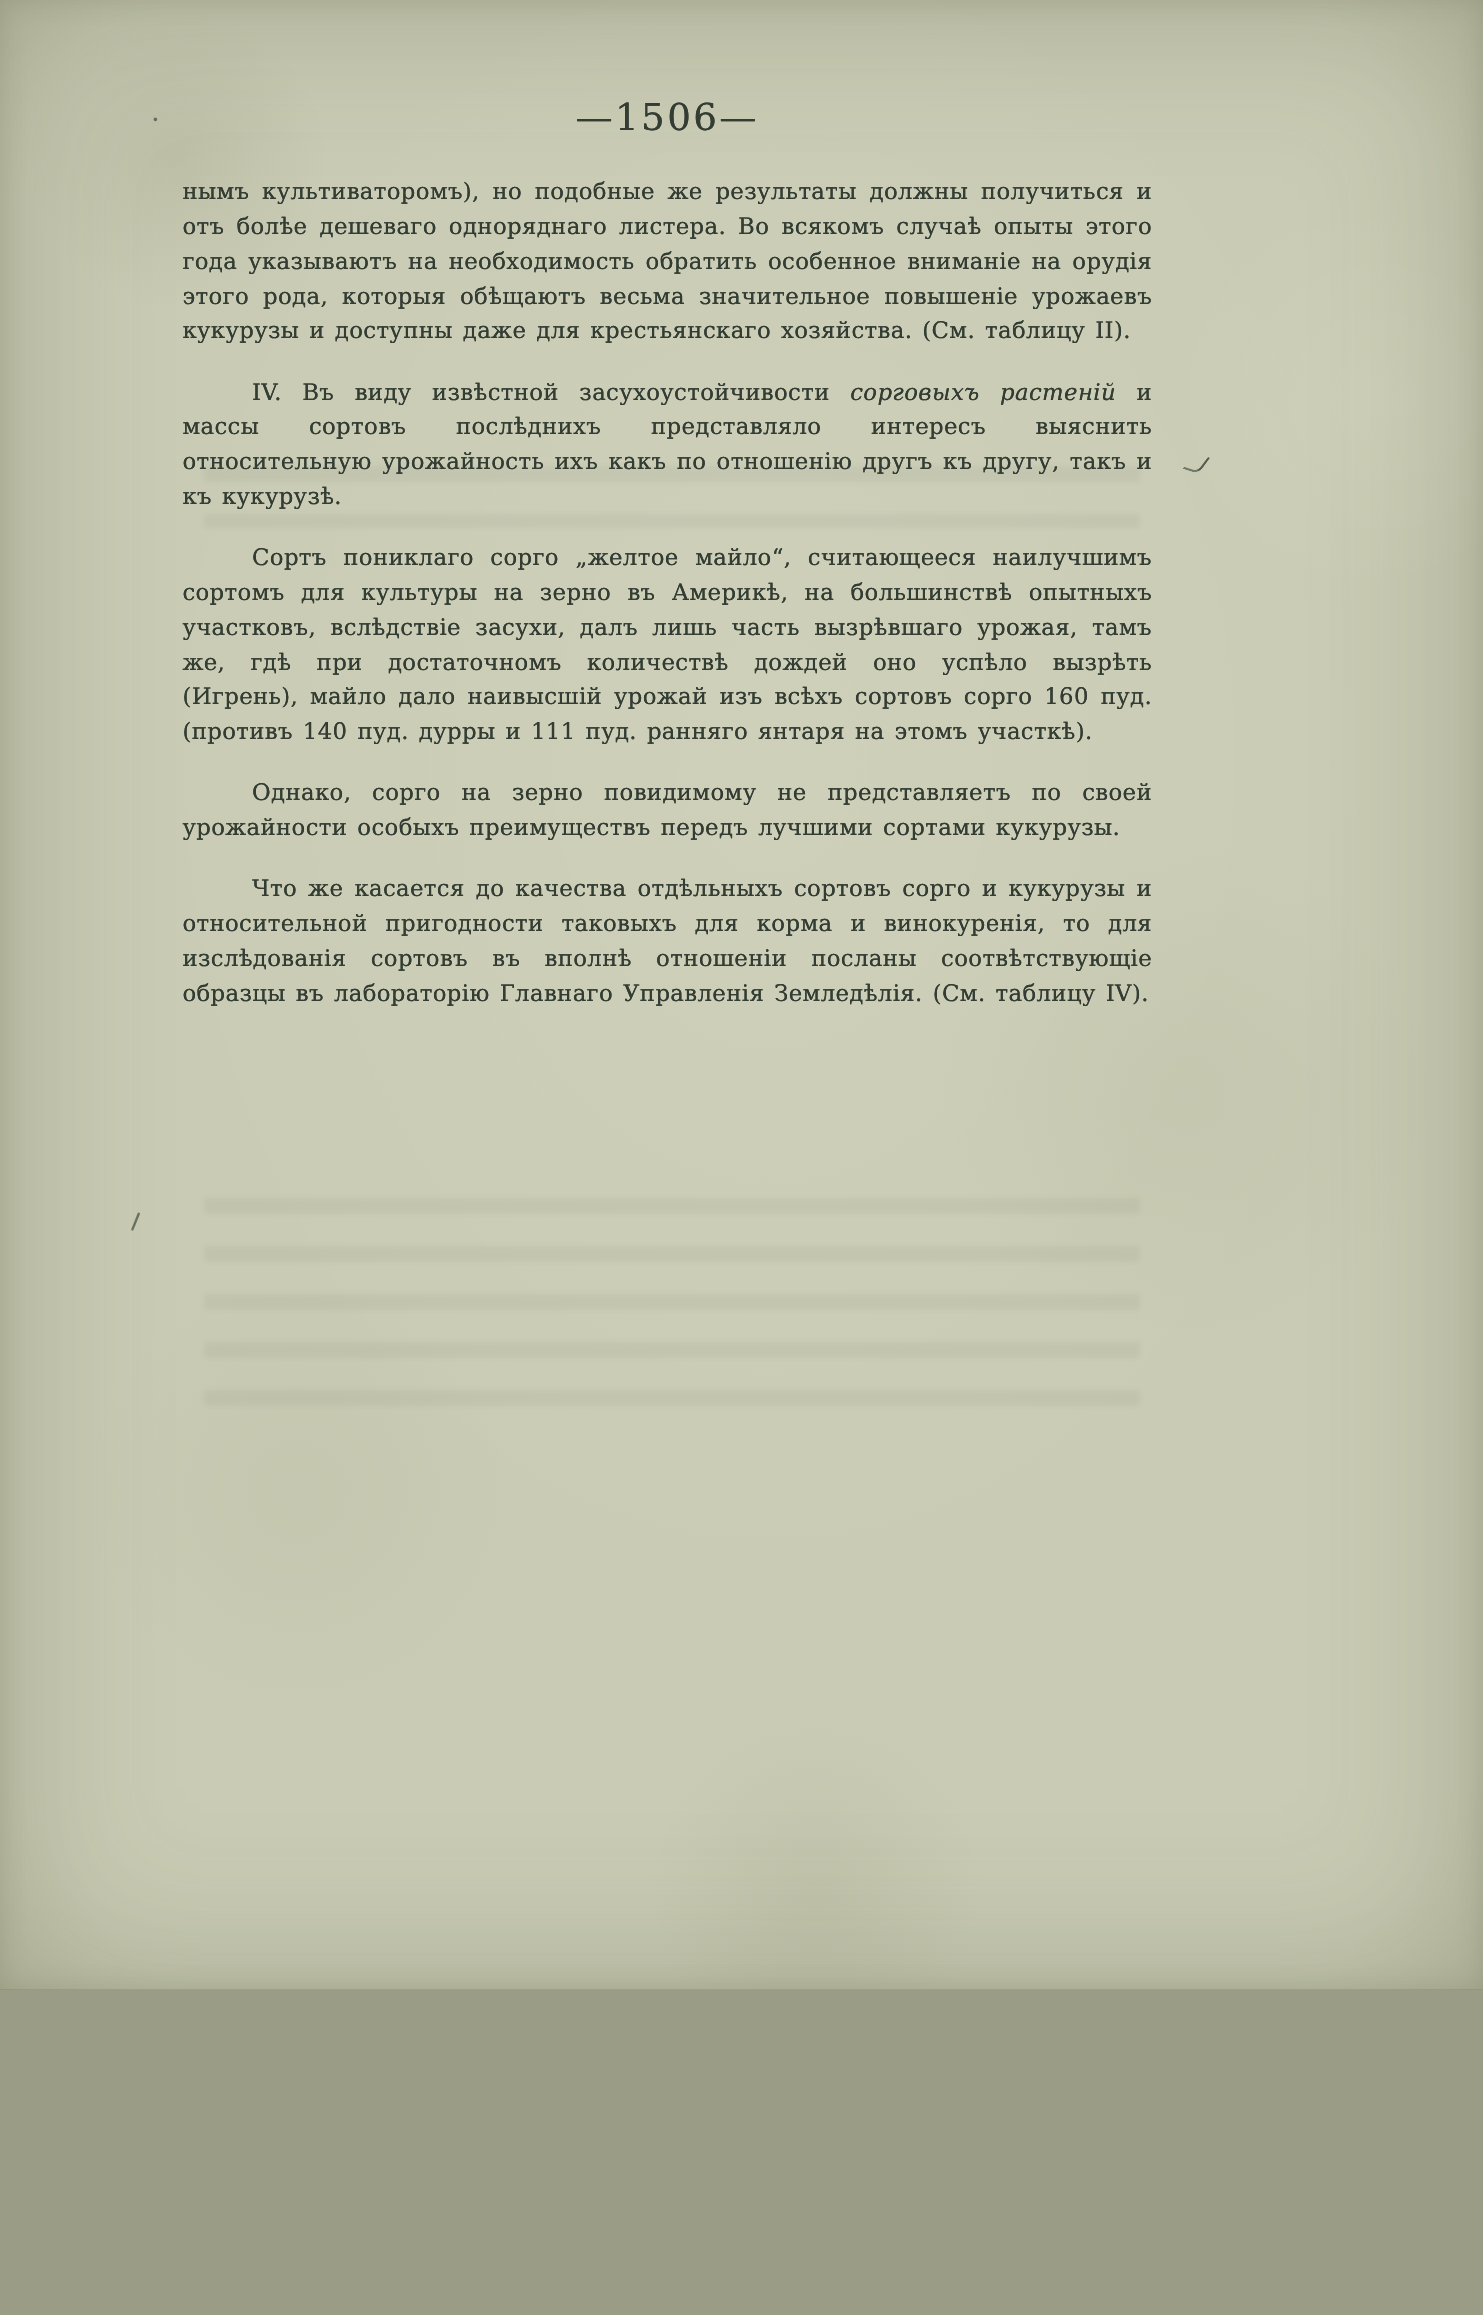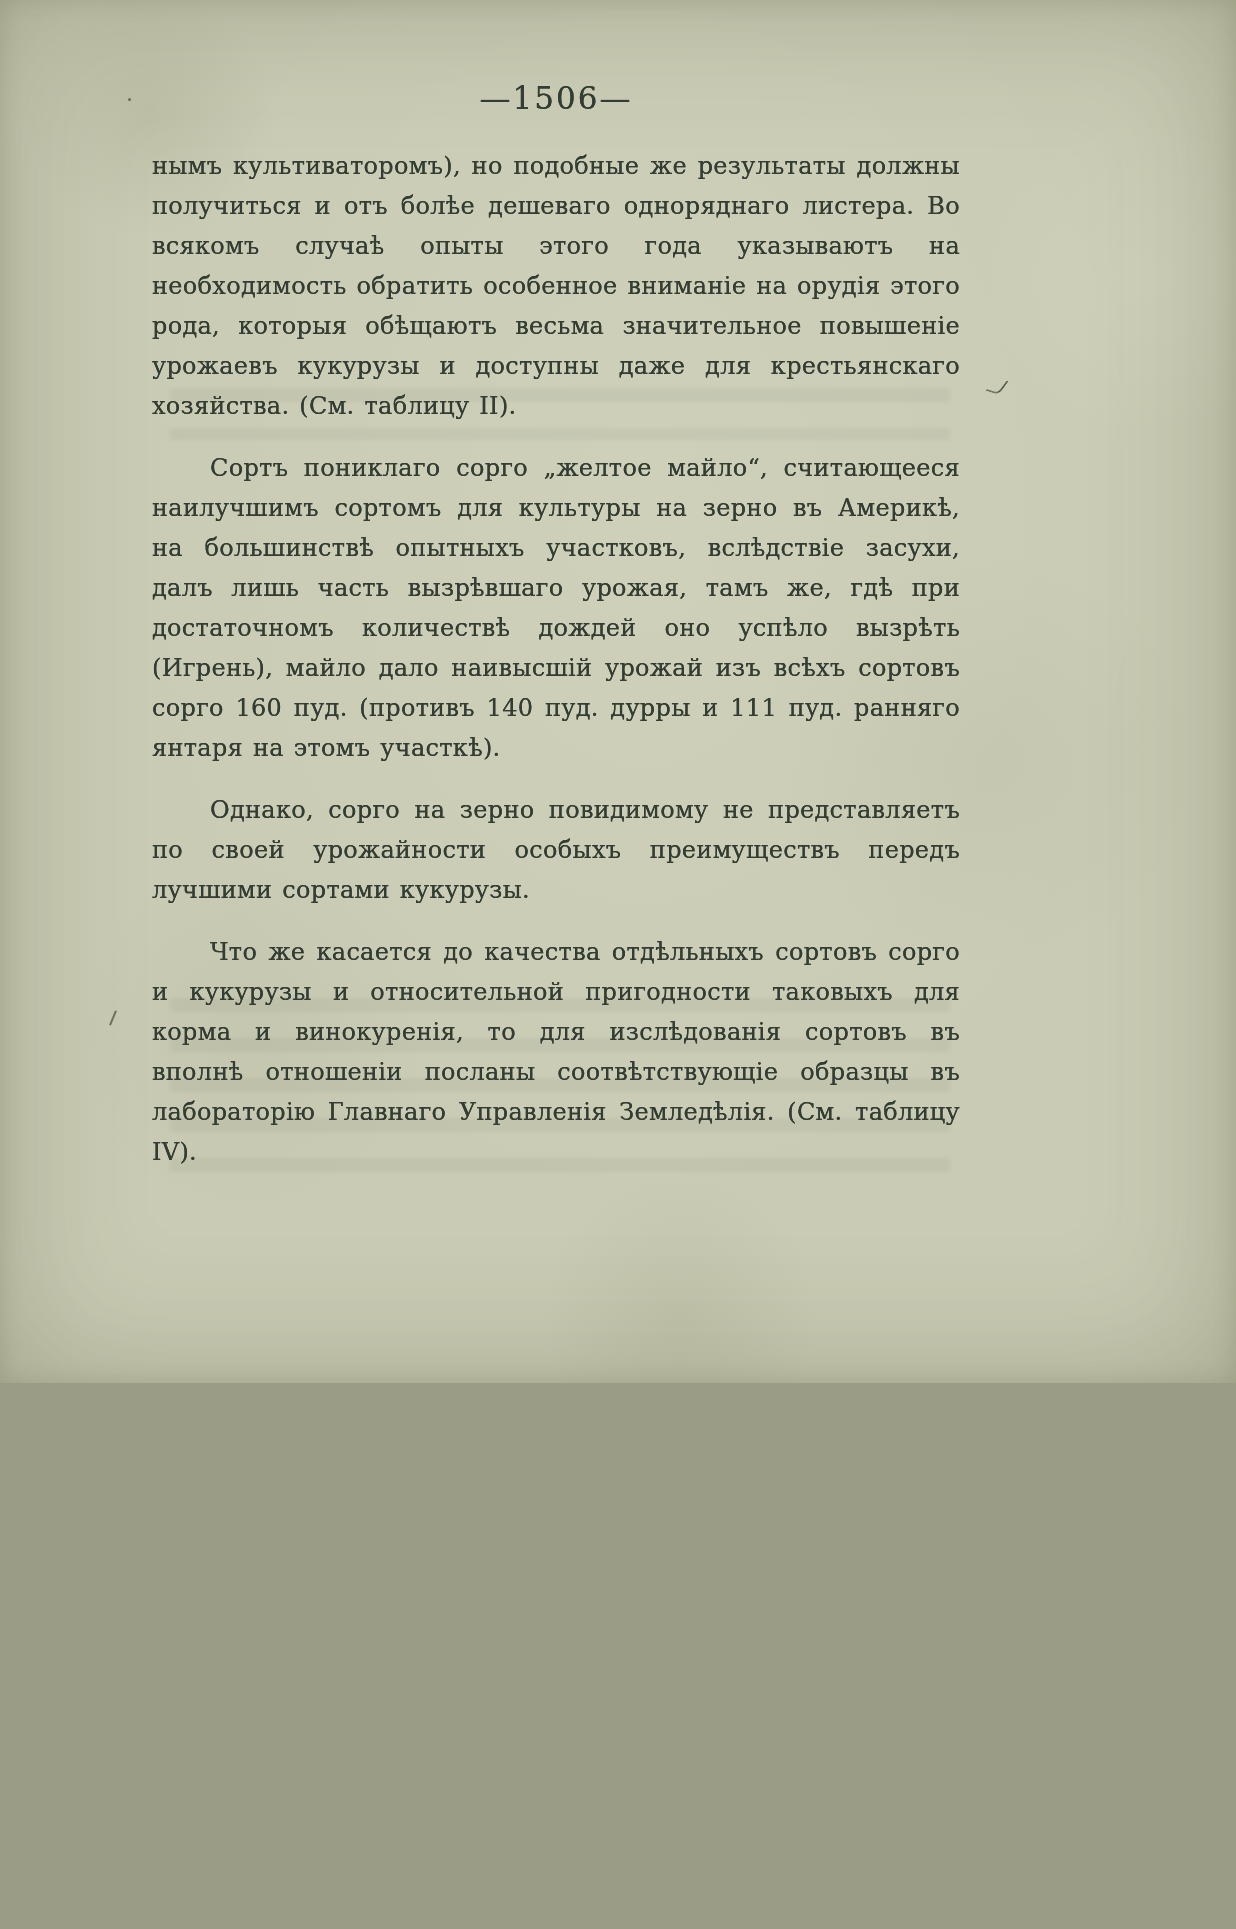--- a/index.html
+++ b/index.html
@@ -8,21 +8,21 @@
     --ink:#333d33;
   }
   *{margin:0;padding:0;box-sizing:border-box;}
   html,body{width:1236px;height:1929px;}
   body{
     background:#9a9c86;
     font-family:"DejaVu Serif","Liberation Serif",serif;
   }
   .page{
     position:relative;
-    width:1236px;height:1383px;
+    width:1236px;height:1658px;
     background:
       radial-gradient(ellipse 900px 1200px at 52% 38%, rgba(255,255,238,0.10), rgba(0,0,0,0.0) 60%),
       radial-gradient(ellipse 1400px 1900px at 50% 50%, rgba(0,0,0,0.0) 55%, rgba(62,64,36,0.16) 100%),
       var(--paper);
     box-shadow:
       inset 0 0 140px rgba(70,72,40,0.28),
       inset 0 0 22px rgba(84,86,56,0.18);
     overflow:hidden;
     padding-left:46px;
   }
@@ -57,22 +57,22 @@
     color:var(--ink);
   }
   .page-number{
     text-align:center;
     font-size:31px;
     letter-spacing:2px;
     margin-bottom:30px;
     text-shadow:0 0 0.5px currentColor;
   }
   .para{
-    font-size:24px;
-    line-height:40px;
+    font-size:19px;
+    line-height:29px;
     text-align:justify;
     text-indent:58px;
     margin-top:22px;
     letter-spacing:0.3px;
     word-spacing:2px;
     text-shadow:0 0 0.5px currentColor;
   }
   .para.no-indent{text-indent:0;margin-top:0;}
   .italic{font-style:italic;}
   .speck{position:absolute;pointer-events:none;}
@@ -101,20 +101,21 @@
 <div class="page">
   <div class="paper-texture"></div>
   <div class="showthrough showthrough-1"></div>
   <div class="showthrough showthrough-2"></div>
 
   <div class="content">
     <div class="page-number">—1506—</div>
 
     <p class="para no-indent"><span>нымъ культиваторомъ), но подобные же результаты должны получиться и отъ болѣе дешеваго одноряднаго листера. Во всякомъ случаѣ опыты этого года указываютъ на необходимость обратить особенное вниманіе на орудія этого рода, которыя обѣщаютъ весьма значительное повышеніе урожаевъ кукурузы и доступны даже для крестьянскаго хозяйства. (См. таблицу II).</span></p>
 
+    <p class="para"><span>IV. Въ виду извѣстной засухоустойчивости </span><span class="italic">сорговыхъ растеній</span><span> и массы сортовъ послѣднихъ представляло интересъ выяснить относительную урожайность ихъ какъ по отношенію другъ къ другу, такъ и къ кукурузѣ.</span></p>
 
 
     <p class="para"><span>Сортъ пониклаго сорго „желтое майло“, считающееся наилучшимъ сортомъ для культуры на зерно въ Америкѣ, на большинствѣ опытныхъ участковъ, вслѣдствіе засухи, далъ лишь часть вызрѣвшаго урожая, тамъ же, гдѣ при достаточномъ количествѣ дождей оно успѣло вызрѣть (Игрень), майло дало наивысшій урожай изъ всѣхъ сортовъ сорго 160 пуд. (противъ 140 пуд. дурры и 111 пуд. ранняго янтаря на этомъ участкѣ).</span></p>
 
     <p class="para"><span>Однако, сорго на зерно повидимому не представляетъ по своей урожайности особыхъ преимуществъ передъ лучшими сортами кукурузы.</span></p>
 
     <p class="para"><span>Что же касается до качества отдѣльныхъ сортовъ сорго и кукурузы и относительной пригодности таковыхъ для корма и винокуренія, то для изслѣдованія сортовъ въ вполнѣ отношеніи посланы соотвѣтствующіе образцы въ лабораторію Главнаго Управленія Земледѣлія. (См. таблицу IV).</span></p>
   </div>
 
   <div class="speck speck-1"></div>

